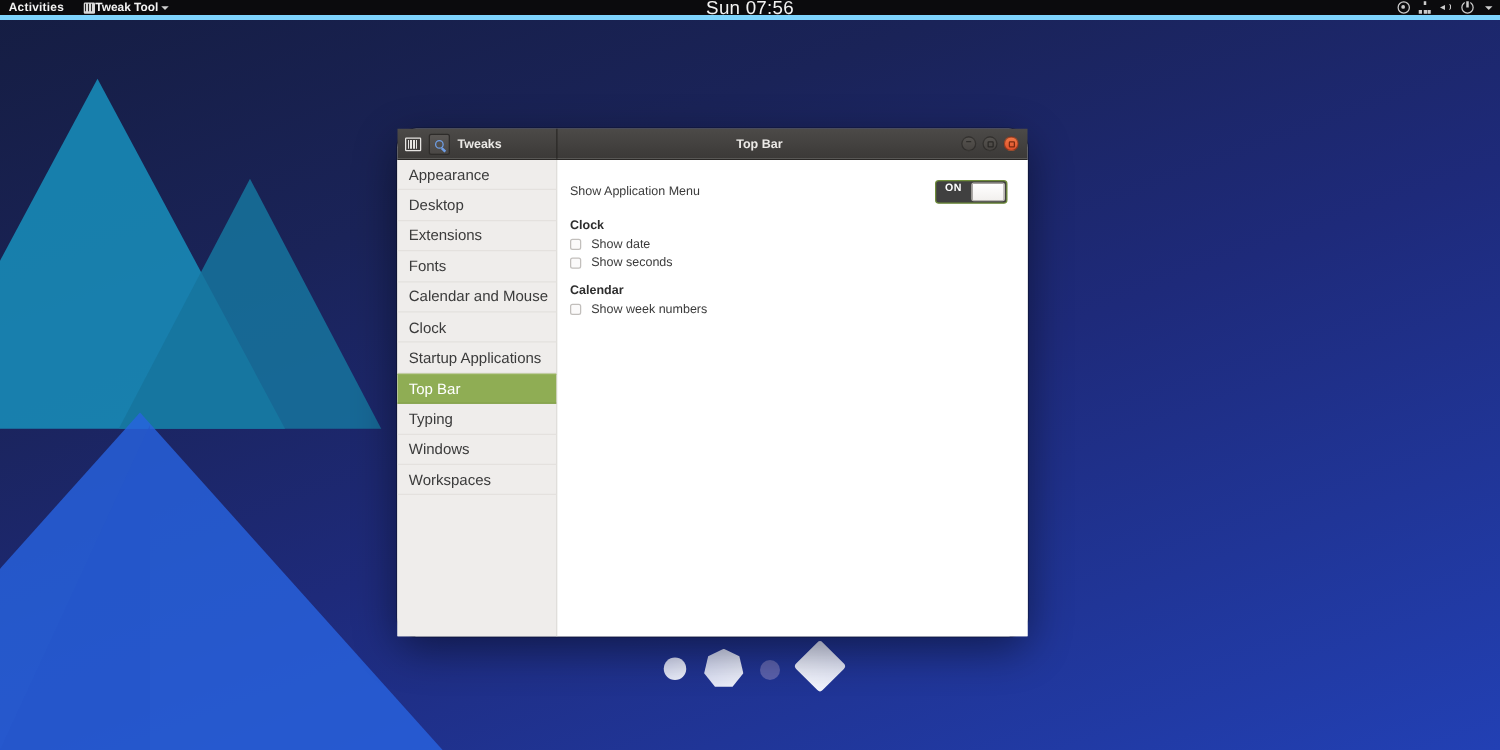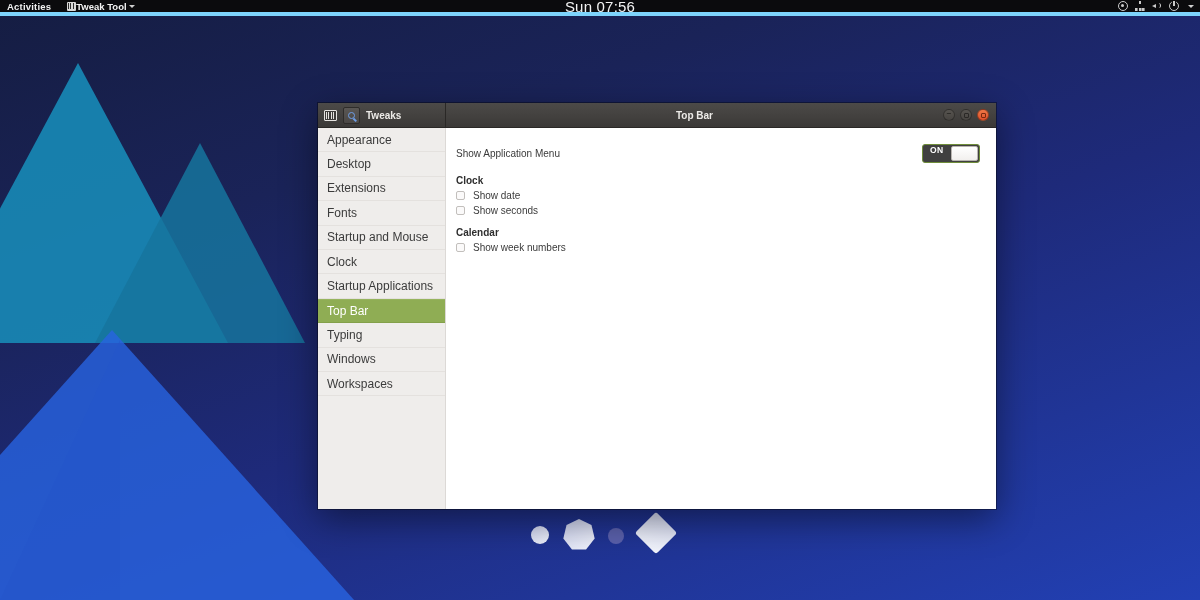--- a/index.html
+++ b/index.html
@@ -140,23 +140,23 @@
   
   #tray-power-icon{ border:1.4px solid #dcdcdc; border-radius:50%; }
   #tray-power-icon::after{
     content:""; position:absolute; left:3.2px; top:-1.2px;
     width:1.4px;height:5px;background:#dcdcdc;
     box-shadow:0 0 0 1.2px #0b0b0d;
   }
 
   
   #tweaks-window{
-    position:absolute; left:318px; top:103px; width:678px; height:406px;
+    position:absolute; left:318px; top:103px; width:504px; height:406px;
     box-shadow:0 10px 34px rgba(0,0,0,.45), 0 0 0 1px rgba(0,0,0,.35);
-    background:#f6f5f4; display:flex; flex-direction:column;
+    background:#f6f5f4; display:flex; flex-direction:column;border-radius:15px;
   }
   #headerbar{
     height:25px; display:flex; align-items:stretch;
     background:linear-gradient(#4c4a48,#3b3937);
     border-bottom:1px solid #2a2826;
     color:#e8e6e3; font-size:10px;
   }
   #headerbar-left{
     width:128px; display:flex; align-items:center; gap:6px;
     padding-left:6px; border-right:1px solid #2a2826;
@@ -327,21 +327,21 @@
       <div class="sidebar-item">
         <span>Desktop</span>
       </div>
       <div class="sidebar-item">
         <span>Extensions</span>
       </div>
       <div class="sidebar-item">
         <span>Fonts</span>
       </div>
       <div class="sidebar-item">
-        <span>Startup and Mouse</span>
+        <span>Calendar and Mouse</span>
       </div>
       <div class="sidebar-item">
         <span>Clock</span>
       </div>
       <div class="sidebar-item">
         <span>Startup Applications</span>
       </div>
       <div class="sidebar-item selected">
         <span>Top Bar</span>
       </div>

